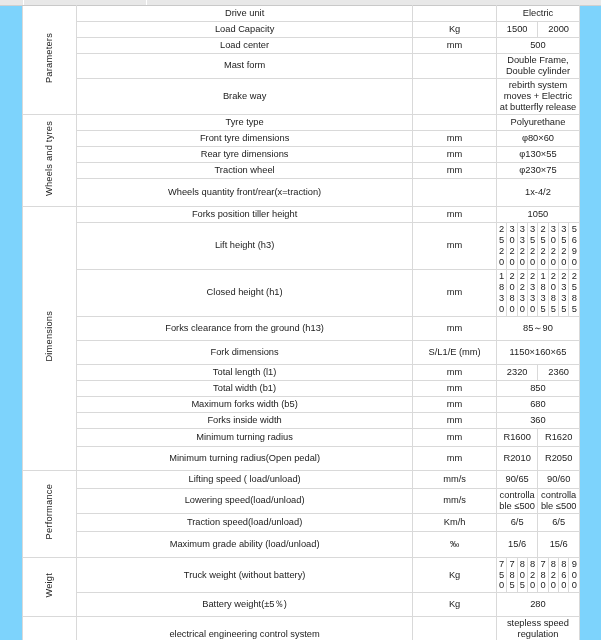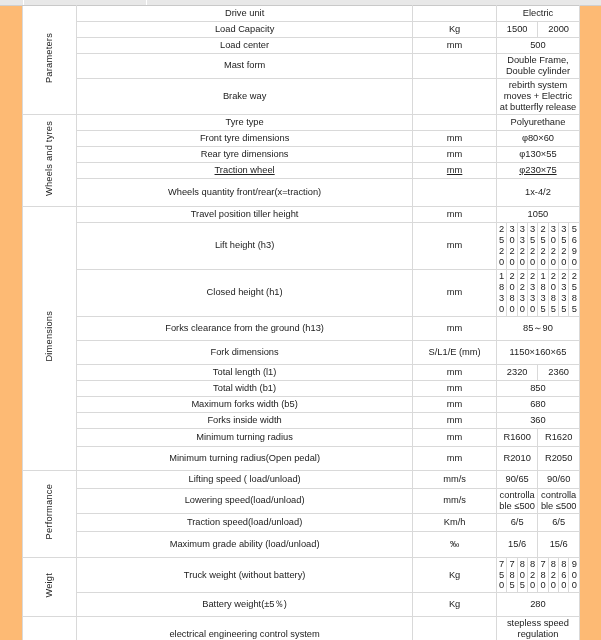--- a/index.html
+++ b/index.html
@@ -11,21 +11,21 @@
     width: 601px;
     height: 640px;
     font-family: "Liberation Sans", sans-serif;
     color: #222222;
     overflow: hidden;
   }
   #sheet {
     position: relative;
     width: 601px;
     height: 640px;
-    background: #fdba74;
+    background: #7dd3fc;
   }
   
   .top-strip {
     position: absolute;
     left: 0; top: 0;
     width: 601px; height: 5px;
     background: #e8e8e8;
     border-bottom: 1px solid #d0d0d0;
   }
   .top-strip .cut {
@@ -129,33 +129,33 @@
         <tr style="height: 16px;">
           <td class="name" colspan="2">Front tyre dimensions</td>
           <td class="unit">mm</td>
           <td class="val" colspan="8">φ80×60</td>
         </tr>
         <tr style="height: 16px;">
           <td class="name" colspan="2">Rear tyre dimensions</td>
           <td class="unit">mm</td>
           <td class="val" colspan="8">φ130×55</td>
         </tr>
-        <tr style="height: 16px; text-decoration: underline;">
+        <tr style="height: 16px;">
           <td class="name" colspan="2">Traction wheel</td>
           <td class="unit">mm</td>
           <td class="val" colspan="8">φ230×75</td>
         </tr>
         <tr style="height: 28px;">
           <td class="name" colspan="2">Wheels quantity front/rear(x=traction)</td>
           <td class="unit"></td>
           <td class="val" colspan="8">1x-4/2</td>
         </tr>
         <tr class="gstart" style="height: 16px;">
           <td class="group" rowspan="11"><span class="vtxt">Dimensions</span></td>
-          <td class="name" colspan="2">Travel position tiller height</td>
+          <td class="name" colspan="2">Forks position tiller height</td>
           <td class="unit">mm</td>
           <td class="val" colspan="8">1050</td>
         </tr>
         <tr style="height: 16px;">
           <td class="name" colspan="2">Lift height (h3)</td>
           <td class="unit">mm</td>
           <td class="val">2520</td>
           <td class="val">3020</td>
           <td class="val">3320</td>
           <td class="val">3520</td>

